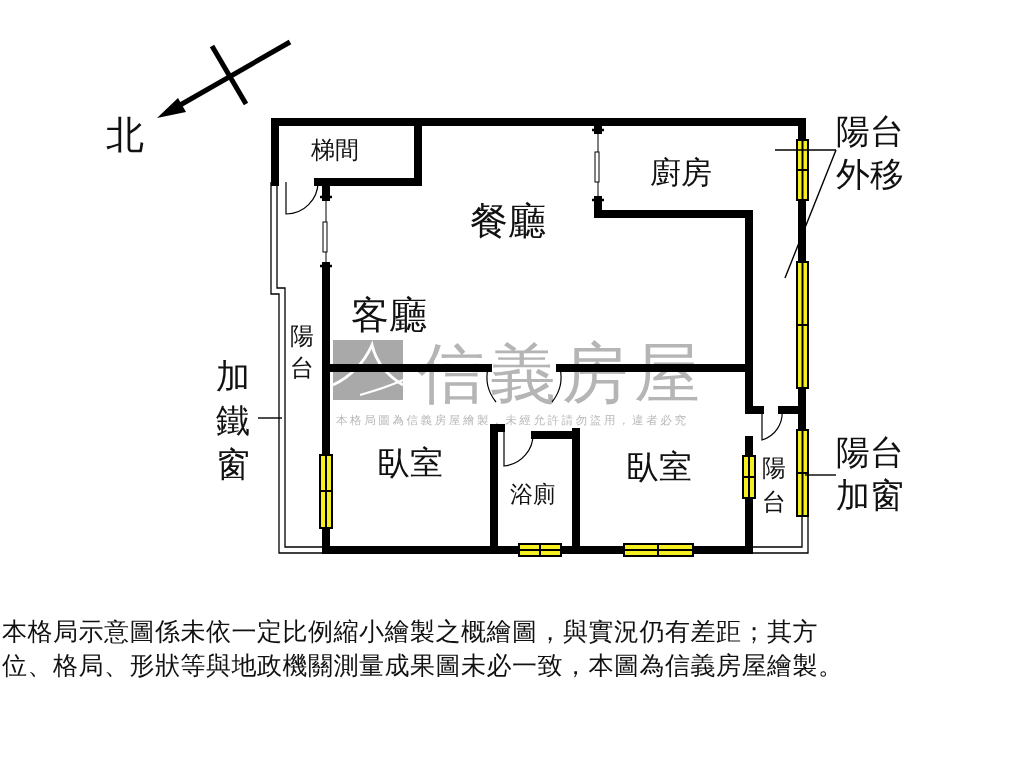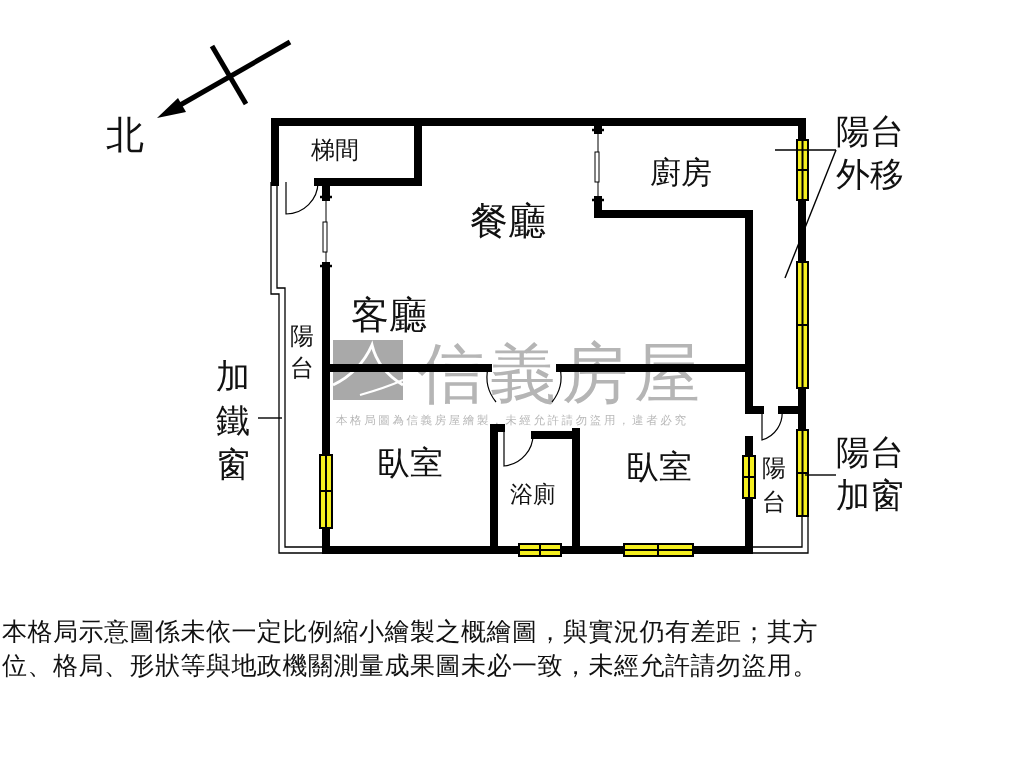--- a/index.html
+++ b/index.html
@@ -155,14 +155,14 @@
   <text class="lbl" x="836" y="186" font-size="34">外移</text>
   <text class="lbl" x="836" y="464" font-size="34">陽台</text>
   <text class="lbl" x="836" y="507" font-size="34">加窗</text>
   <text class="lbl" x="216" y="388" font-size="34">加</text>
   <text class="lbl" x="216" y="432" font-size="34">鐵</text>
   <text class="lbl" x="216" y="476" font-size="34">窗</text>
 </svg>
 
 <div class="disclaimer">
   <div>本格局示意圖係未依一定比例縮小繪製之概繪圖，與實況仍有差距；其方</div>
-  <div>位、格局、形狀等與地政機關測量成果圖未必一致，未經允許請勿盜用。</div>
+  <div>位、格局、形狀等與地政機關測量成果圖未必一致，本圖為信義房屋繪製。</div>
 </div>
 
 </body></html>

